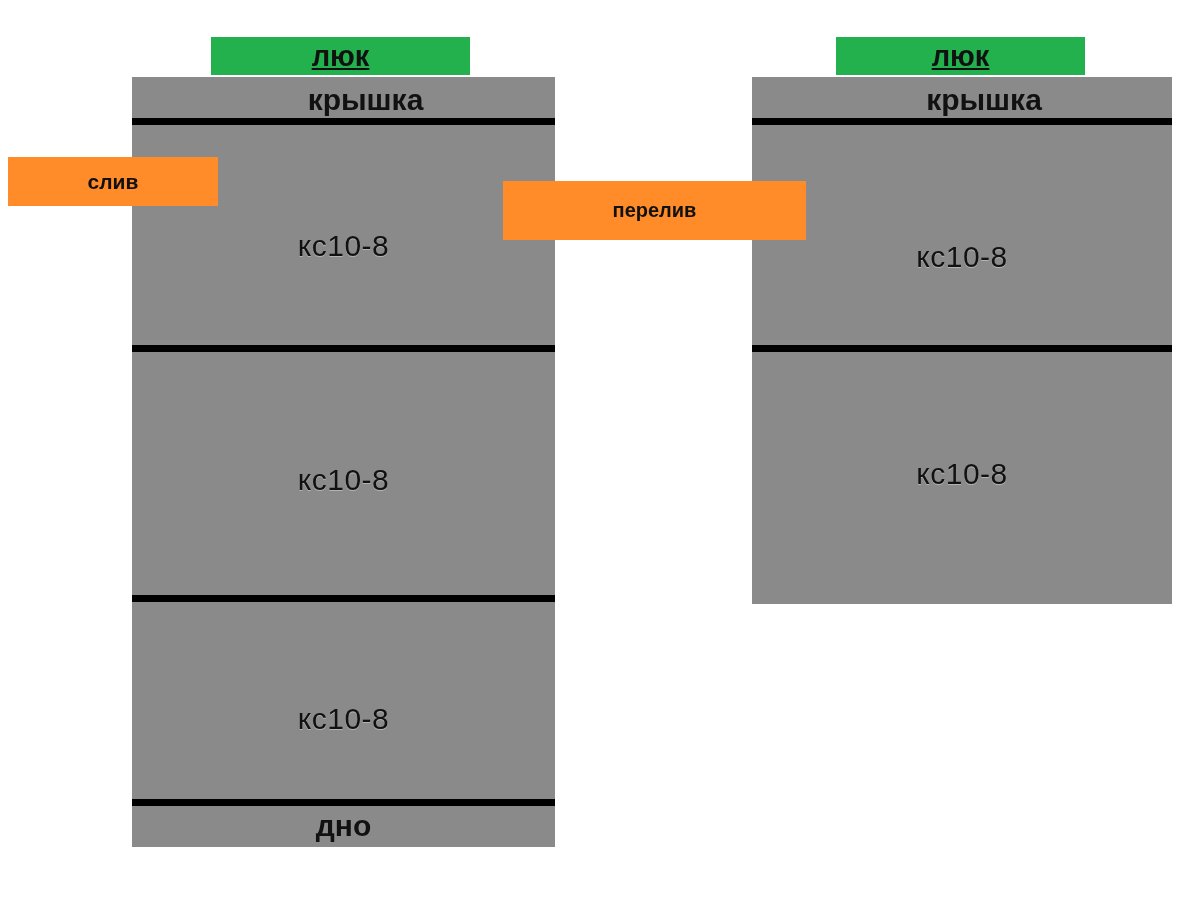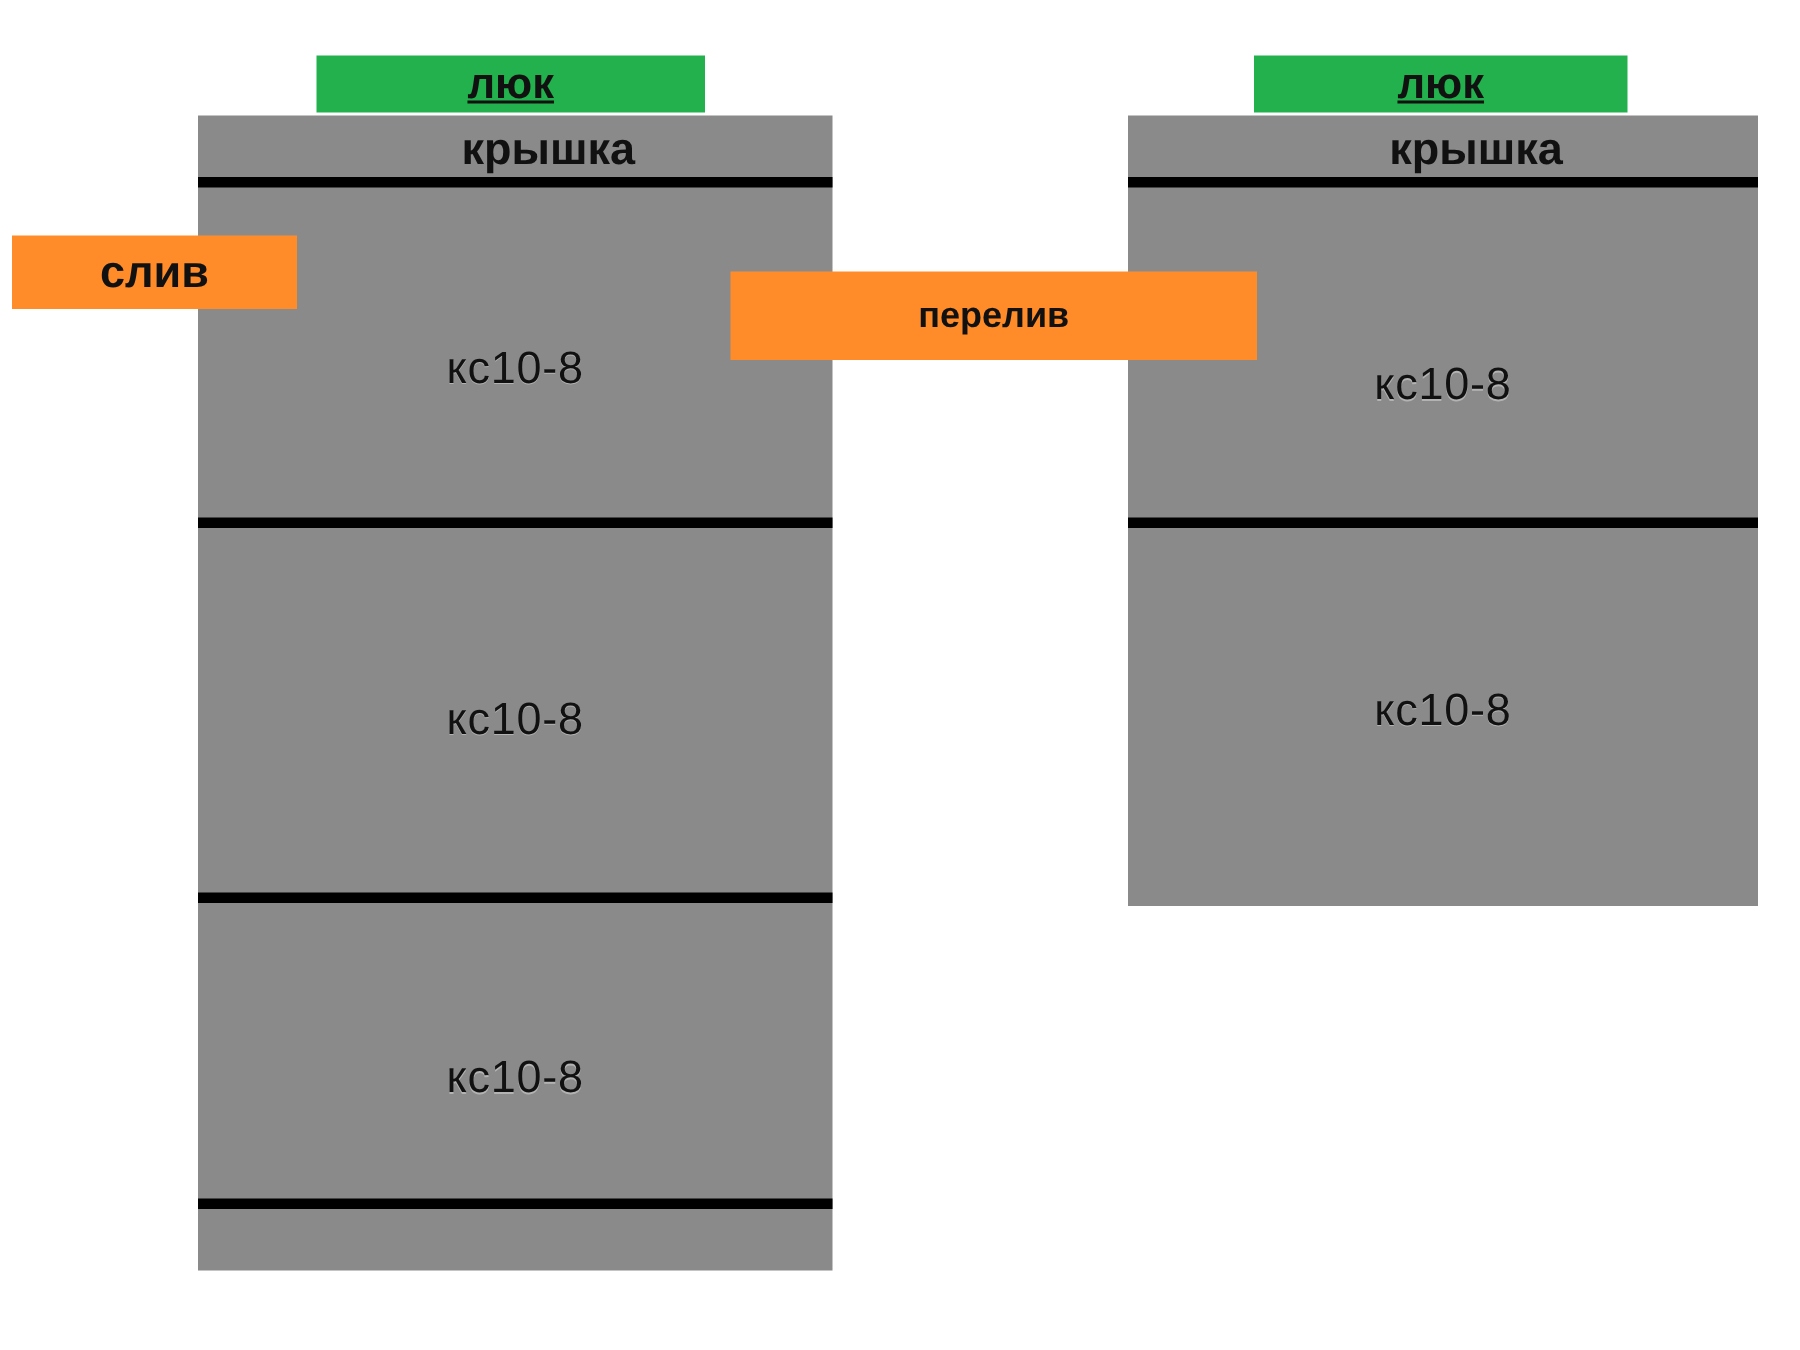--- a/index.html
+++ b/index.html
@@ -80,22 +80,22 @@
     color: #111111;
     font-weight: 700;
     white-space: nowrap;
     box-sizing: border-box;
   }
   .callout-green { background: #22b14c; text-decoration: underline; }
   .callout-orange { background: #ff8c29; }
 
   .hatch-left   { left: 211px;  top: 37px;  width: 259px; height: 38px; font-size: 29px; }
   .hatch-right  { left: 836px;  top: 37px;  width: 249px; height: 38px; font-size: 29px; }
-  .drain-left   { left: 8px;    top: 157px; width: 190px; height: 49px; font-size: 30px; }
-  .overflow-mid { left: 487px;  top: 181px; width: 351px; height: 59px; font-size: 24px; }
+  .drain-left   { left: 8px;    top: 157px; width: 210px; height: 49px; font-size: 21px; }
+  .overflow-mid { left: 503px;  top: 181px; width: 303px; height: 59px; font-size: 20px; }
 
   
   .layer-tank    { z-index: 1; }
   .layer-callout { z-index: 3; }
 </style>
 </head>
 <body>
 
 <div id="canvas">
 
@@ -110,20 +110,21 @@
     <div class="divider" style="top:268px;"></div>
 
     <div class="ring-label" style="top:358px;">кс10-8</div>
 
     <div class="divider" style="top:518px;"></div>
 
     <div class="ring-label" style="top:597px;">кс10-8</div>
 
     <div class="divider" style="top:722px;"></div>
 
+    <div class="bottom-label" style="top:732px;">дно</div>
   </div>
 
   <div class="tank layer-tank" style="left:752px; top:77px; width:420px; height:527px;">
 
     <div class="cap-label" style="top:6px;">крышка</div>
 
     <div class="divider" style="top:41px;"></div>
 
     <div class="ring-label" style="top:135px;">кс10-8</div>
 

